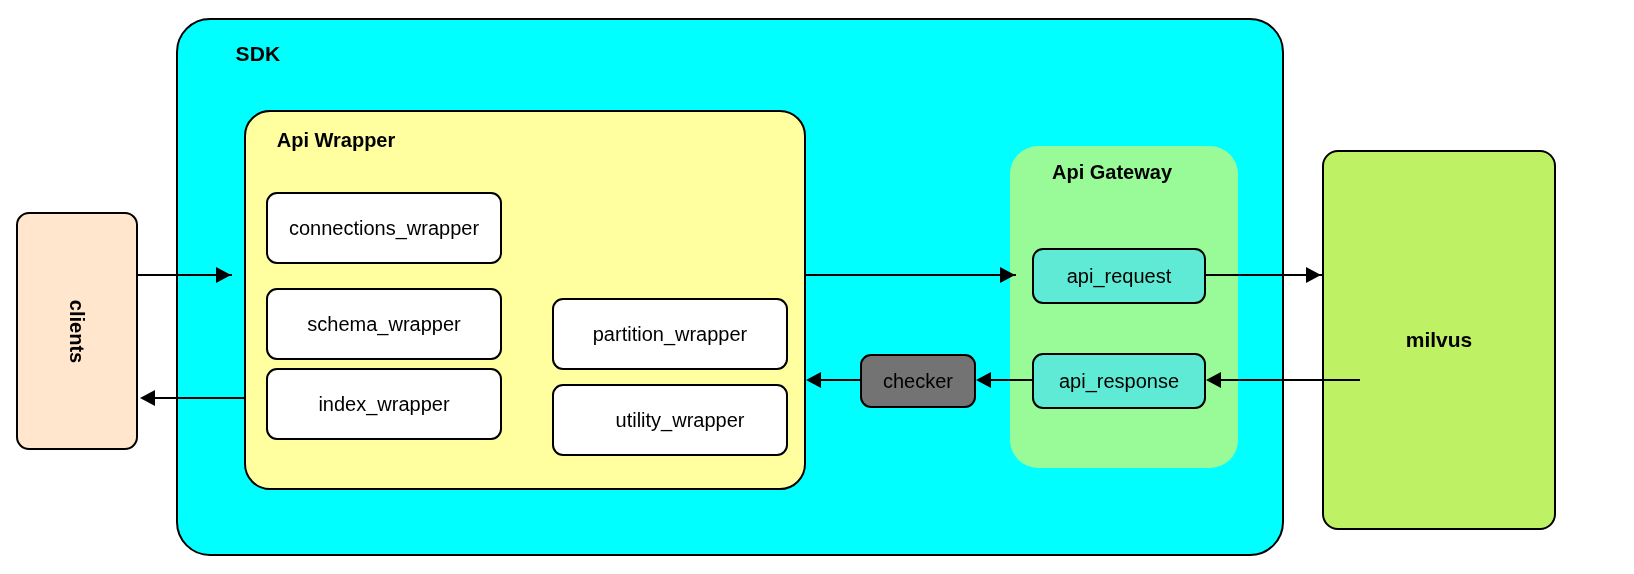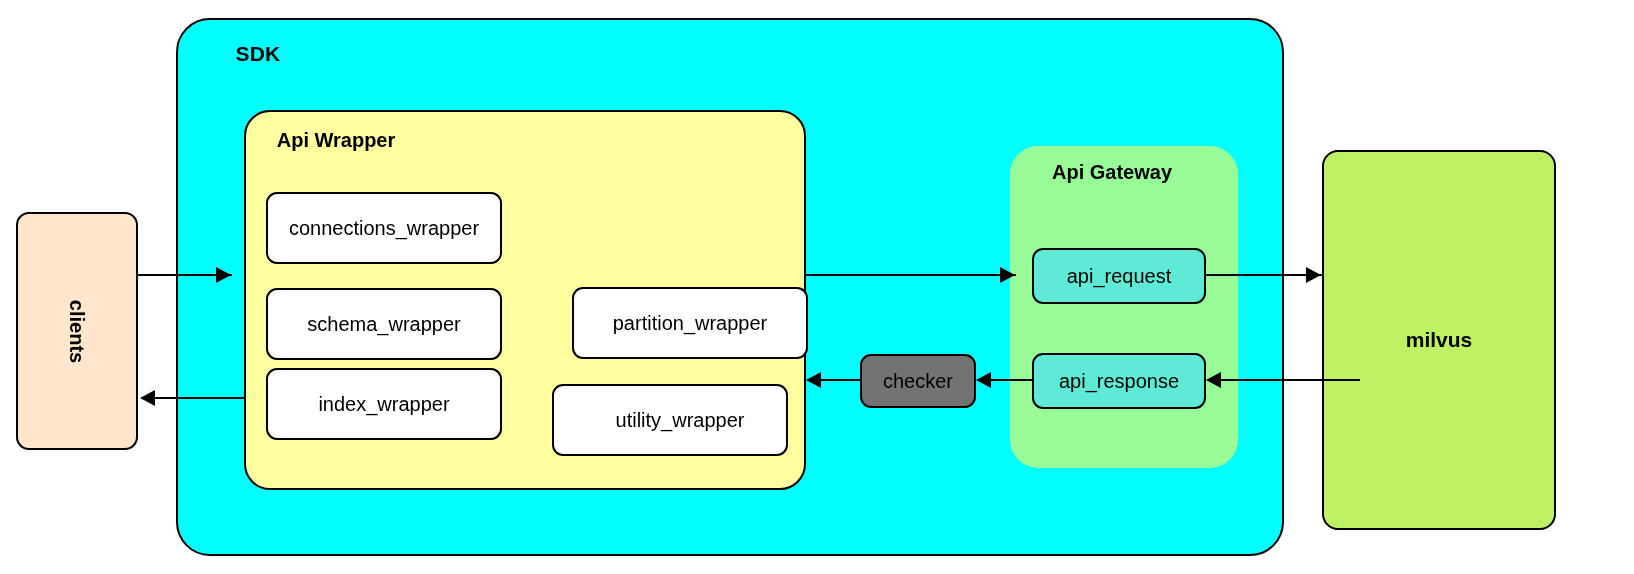--- a/index.html
+++ b/index.html
@@ -197,21 +197,21 @@
   <div class="node" id="api-wrapper-container">
     <div id="api-wrapper-label">Api Wrapper</div>
   </div>
 
   <div class="node wrapper-box" style="left:266px; top:192px;">
     <span>connections_wrapper</span>
   </div>
   <div class="node wrapper-box" style="left:266px; top:288px;">
     <span>schema_wrapper</span>
   </div>
-  <div class="node wrapper-box" style="left:552px; top:287px;margin-left:20px;">
+  <div class="node wrapper-box" style="left:552px; top:298px;">
     <span>partition_wrapper</span>
   </div>
   <div class="node wrapper-box" style="left:266px; top:368px;">
     <span>index_wrapper</span>
   </div>
   <div class="node wrapper-box" style="left:552px; top:384px;padding-left:20px;">
     <span>utility_wrapper</span>
   </div>
 
   <div class="node" id="api-gateway-container">

